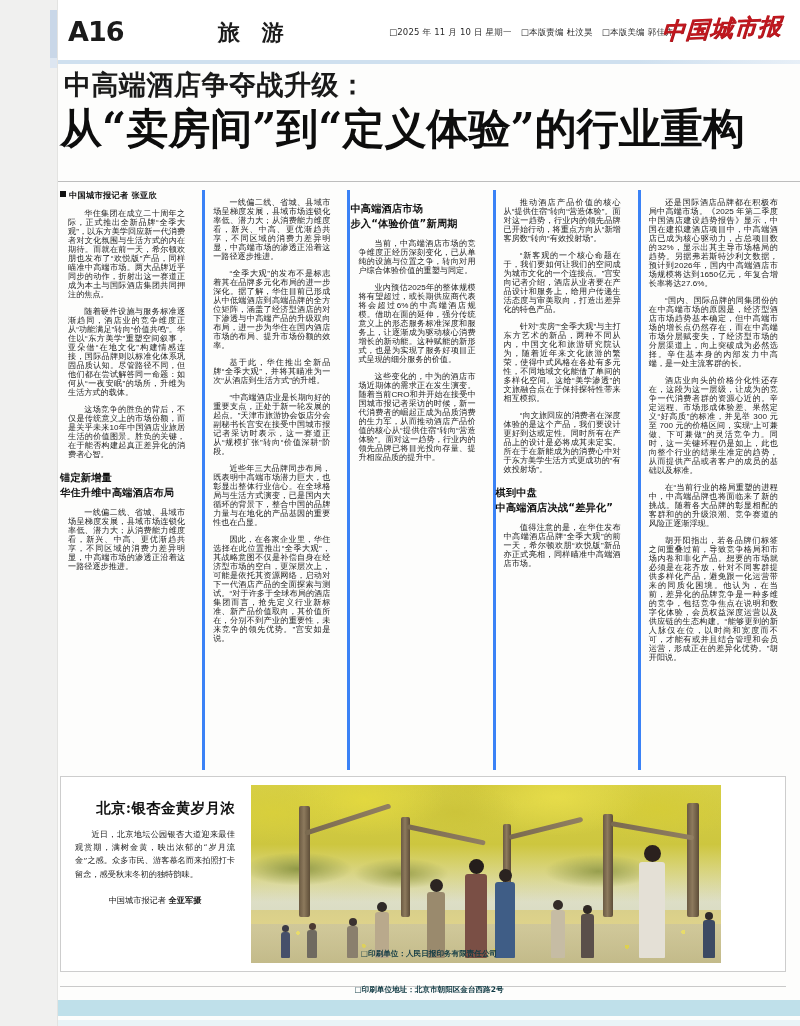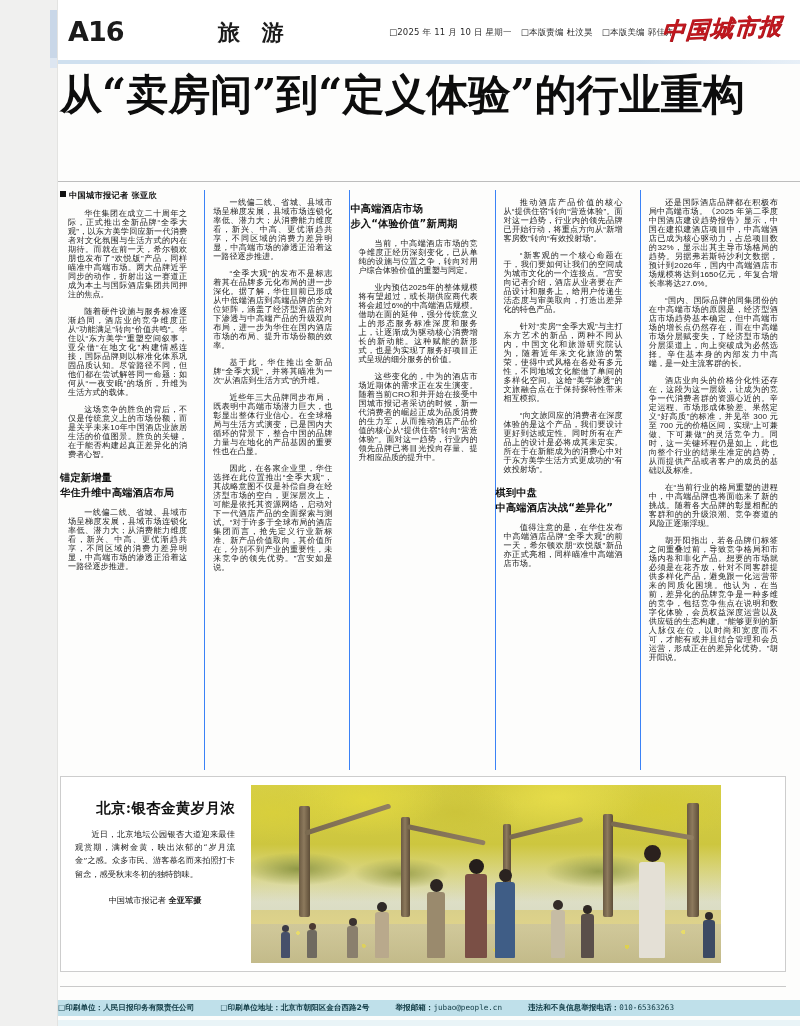--- a/index.html
+++ b/index.html
@@ -109,21 +109,21 @@
   
   .columns {
     position: absolute; left: 60px; top: 190px;
     width: 726px; height: 580px;
     display: flex;
     gap: 0px;
   }
   .col {
     width: 145.2px;
     padding-right: 9px;
-    border-right: 1px solid #3b82f6;
+    border-right: 3px solid #3b82f6;
     height: 100%;
   }
   .col:last-child { border-right: none; padding-right: 0; }
   .col.wide-last { width: 145.2px; }
 
   .byline {
     font-size: 8.2px; font-weight: 700;
     color: #111;
     margin-bottom: 5px;
     letter-spacing: .3px;
@@ -266,25 +266,26 @@
   .footer-rule {
     position: absolute; left: 60px; top: 986px;
     width: 726px; height: 1px; background: #c9c9c9;
   }
   .footer {
     position: absolute; left: 58px; top: 1000px;
     width: 742px; height: 16px;
     background: #bfe0ea;
     display: flex;
     align-items: center;
-    justify-content: flex-start;
+    justify-content: center;
     gap: 26px;
     font-size: 7.6px;
     color: #103a44;
     font-weight: 700;
+    flex-direction: column;
   }
   .footer span { white-space: nowrap; }
   .footer .mono { font-family: "DejaVu Sans Mono", monospace; font-weight: 400; }
   .footer-tail {
     position: absolute; left: 58px; top: 1020px;
     width: 742px; height: 6px;
     background: #e9f4f7;
   }
 </style>
 </head>
@@ -303,20 +304,21 @@
     <div class="issue-line">
       <span>□</span><span>2025 年 11 月 10 日 星期一</span><span class="sep"></span><span>□</span><span>本版责编 杜汶昊</span><span class="sep"></span><span>□</span><span>本版美编 郭佳卉</span>
     </div>
     <div class="logo">
       <span class="logo-text">中国城市报</span>
     </div>
   </div>
   <div class="head-rule"></div>
 
   <div class="headline-wrap">
+    <div class="headline-1">中高端酒店争夺战升级：</div>
     <div class="headline-2">从“卖房间”到“定义体验”的行业重构</div>
   </div>
   <div class="headline-rule"></div>
 
   <div class="columns">
 
     <div class="col">
       <div class="byline">
         <span class="sq"></span><span>中国城市报记者  张亚欣</span>
       </div>
@@ -327,20 +329,21 @@
         <span class="l2">锚定新增量</span>
         <span class="l2">华住升维中高端酒店布局</span>
       </div>
       <p class="body">一线偏二线、省城、县域市场呈梯度发展，县域市场连锁化率低、潜力大；从消费能力维度看，新兴、中高、更优渐趋共享，不同区域的消费力差异明显，中高端市场的渗透正沿着这一路径逐步推进。</p>
     </div>
 
     <div class="col">
       <p class="body">一线偏二线、省城、县域市场呈梯度发展，县域市场连锁化率低、潜力大；从消费能力维度看，新兴、中高、更优渐趋共享，不同区域的消费力差异明显，中高端市场的渗透正沿着这一路径逐步推进。</p>
       <p class="body">“全季大观”的发布不是标志着其在品牌多元化布局的进一步深化。据了解，华住目前已形成从中低端酒店到高端品牌的全方位矩阵，涵盖了经济型酒店的对下渗透与中高端产品的升级双向布局，进一步为华住在国内酒店市场的布局、提升市场份额的效率。</p>
       <p class="body">基于此，华住推出全新品牌“全季大观”，并将其瞄准为一次“从酒店到生活方式”的升维。</p>
+      <p class="body">“中高端酒店业是长期向好的重要支点，正处于新一轮发展的起点。”天津市旅游协会饭店分会副秘书长宫安在接受中国城市报记者采访时表示，这一赛道正从“规模扩张”转向“价值深耕”阶段。</p>
       <p class="body">近些年三大品牌同步布局，既表明中高端市场潜力巨大，也彰显出整体行业信心。在全球格局与生活方式演变，已是国内大循环的背景下，整合中国的品牌力量与在地化的产品基因的重要性也在凸显。</p>
       <p class="body">因此，在各家企业里，华住选择在此位置推出“全季大观”，其战略意图不仅是补偿自身在经济型市场的空白，更深层次上，可能是依托其资源网络，启动对下一代酒店产品的全面探索与测试。“对于许多于全球布局的酒店集团而言，抢先定义行业新标准、新产品价值取向，其价值所在，分别不到产业的重要性，未来竞争的领先优势。”宫安如是说。</p>
     </div>
 
     <div class="col">
       <div class="subhead">
         <span class="l2">中高端酒店市场</span>
         <span class="l2">步入“体验价值”新周期</span>
       </div>
       <p class="body">当前，中高端酒店市场的竞争维度正经历深刻变化，已从单纯的设施与位置之争，转向对用户综合体验价值的重塑与同定。</p>

